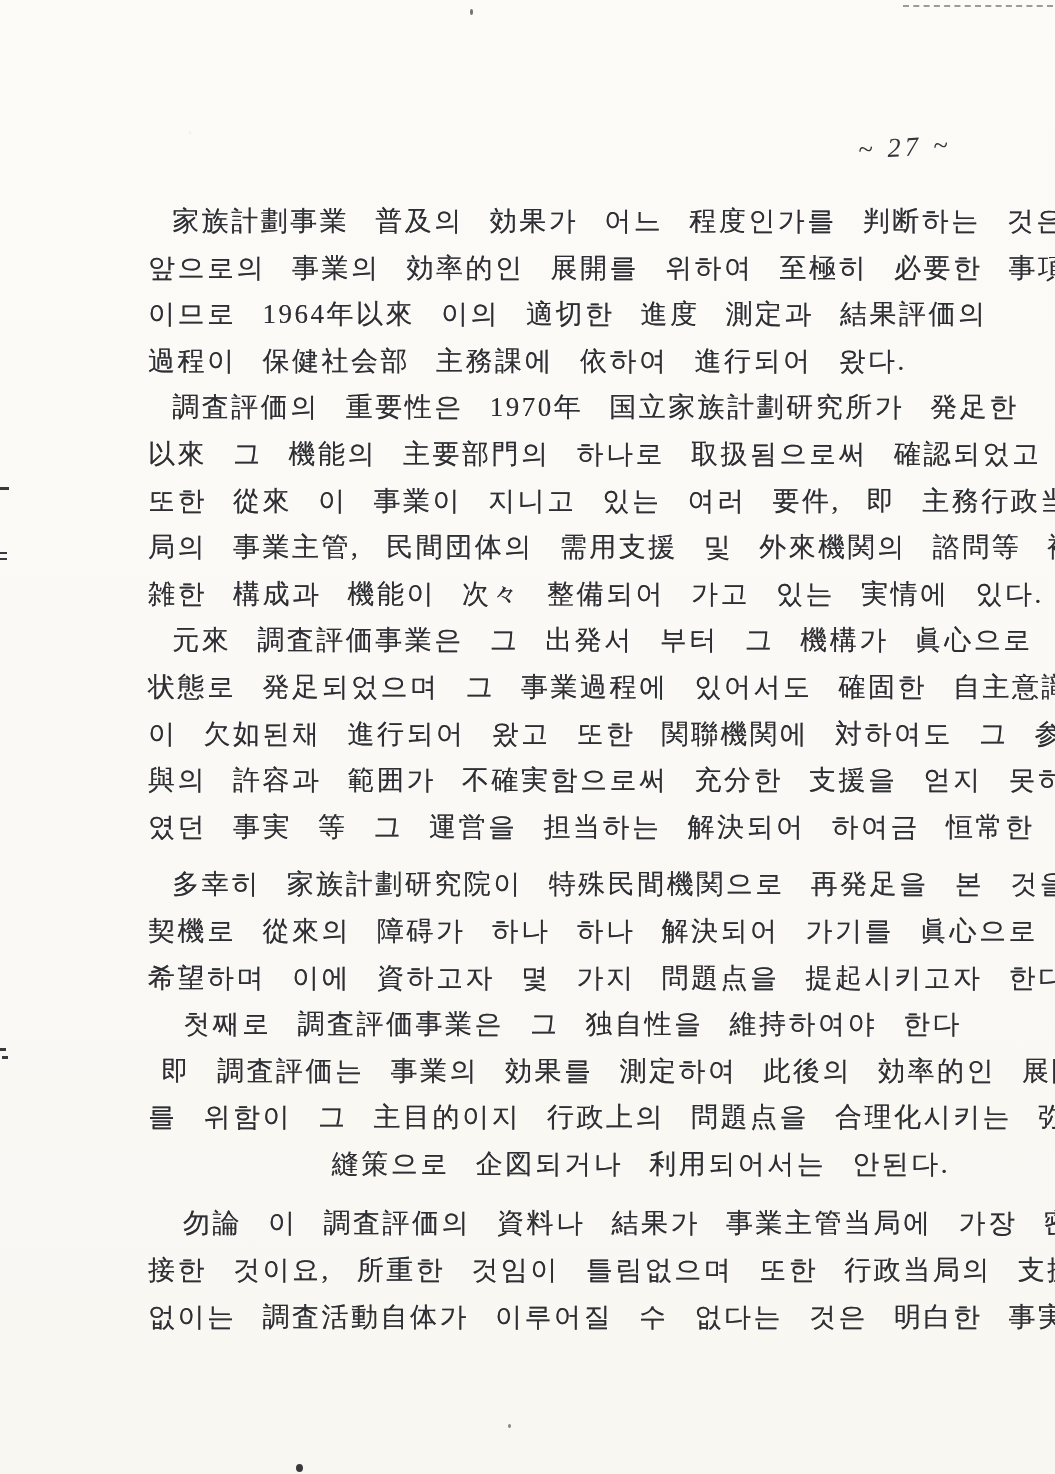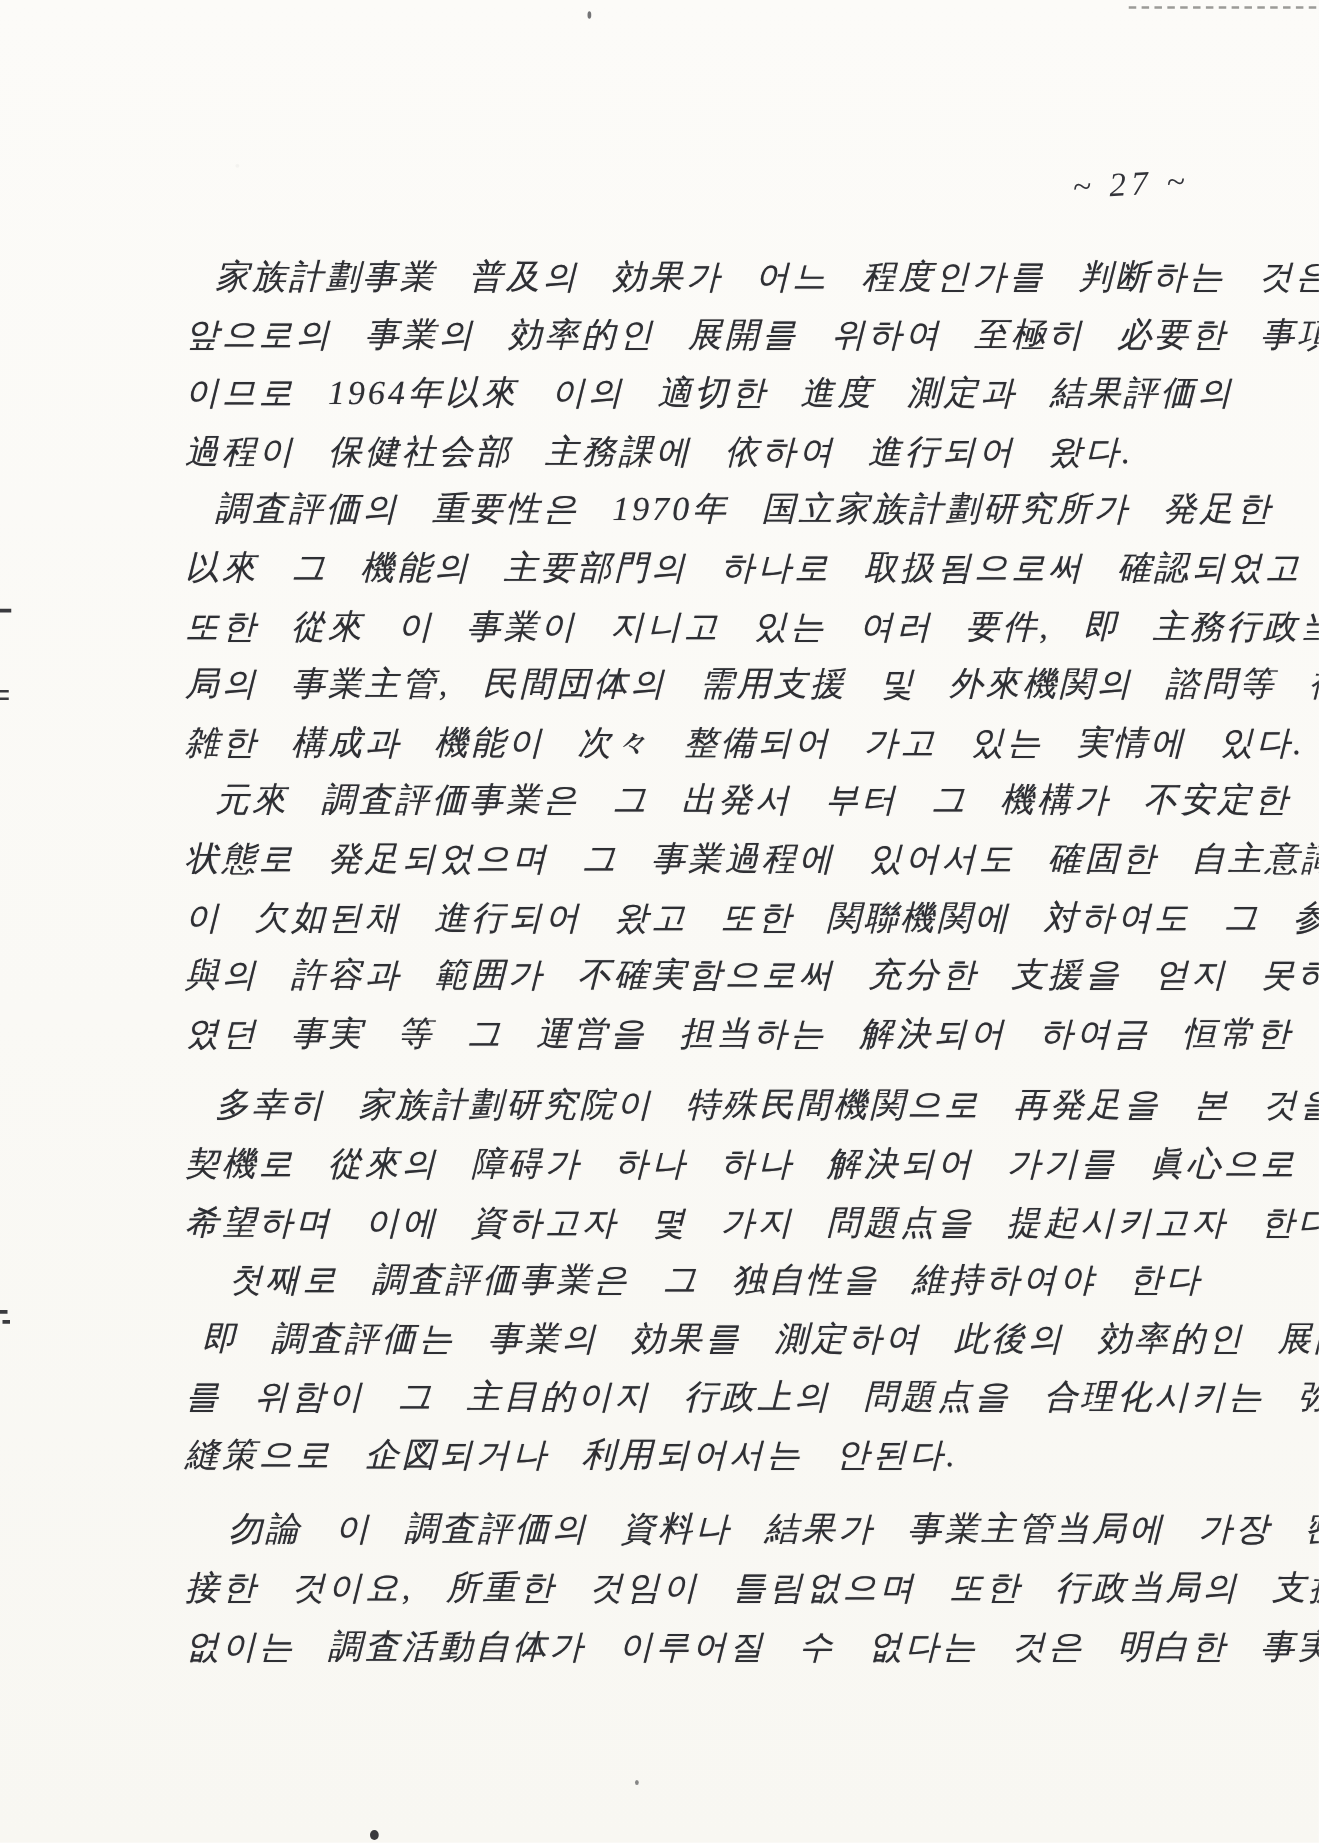--- a/index.html
+++ b/index.html
@@ -26,21 +26,20 @@
   .doc-body{
     position:absolute;top:198px;left:148px;width:802px;
     font-size:27px;color:#2e2f34;
     letter-spacing:2.5px;
     word-spacing:0.62em;
     text-shadow:0 0 0.6px rgba(40,40,45,0.55);
   }
   .text-line{
     height:46.6px;line-height:46.6px;
     white-space:nowrap;
-    font-style:italic;
   }
   .text-line.gap{margin-top:13px;}
   .artifact{position:absolute;background:#3a3a3e;}
   .dotted-edge{
     position:absolute;top:5px;left:903px;width:150px;height:0;
     border-top:2px dashed #9b9b97;background:none;
   }
   .blot{border-radius:50%;}
 </style>
 </head>
@@ -55,32 +54,32 @@
   <div class="doc-body" id="doc-body">
       <div class="text-line" style="text-indent: 0.9em;">家族計劃事業  普及의  効果가  어느  程度인가를  判断하는  것은</div>
       <div class="text-line" style="text-indent: 0em;">앞으로의  事業의  効率的인  展開를  위하여  至極히  必要한  事項</div>
       <div class="text-line" style="text-indent: 0em;">이므로  1964年以來  이의  適切한  進度  測定과  結果評価의</div>
       <div class="text-line" style="text-indent: 0em;">過程이  保健社会部  主務課에  依하여  進行되어  왔다.</div>
       <div class="text-line" style="text-indent: 0.9em;">調査評価의  重要性은  1970年  国立家族計劃研究所가  発足한</div>
       <div class="text-line" style="text-indent: 0em;">以來  그  機能의  主要部門의  하나로  取扱됨으로써  確認되었고</div>
       <div class="text-line" style="text-indent: 0em;">또한  從來  이  事業이  지니고  있는  여러  要件,  即  主務行政当</div>
       <div class="text-line" style="text-indent: 0em;">局의  事業主管, 民間団体의  需用支援  및  外來機関의  諮問等  複</div>
       <div class="text-line" style="text-indent: 0em;">雑한  構成과  機能이  次々  整備되어  가고  있는  実情에  있다.</div>
-      <div class="text-line" style="text-indent: 0.9em;">元來  調査評価事業은  그  出発서  부터  그  機構가  不安定한</div>
+      <div class="text-line" style="text-indent: 0.9em;">元來  調査評価事業은  그  出発서  부터  그  機構가  眞心으로</div>
       <div class="text-line" style="text-indent: 0em;">状態로  発足되었으며  그  事業過程에  있어서도  確固한  自主意識</div>
       <div class="text-line" style="text-indent: 0em; text-align: center;">이  欠如된채  進行되어  왔고  또한  関聯機関에  対하여도  그  参</div>
       <div class="text-line" style="text-indent: 0em;">與의  許容과  範囲가  不確実함으로써  充分한  支援을  얻지  못하</div>
       <div class="text-line" style="text-indent: 0em;">였던  事実  等  그  運営을  担当하는  解決되어  하여금  恒常한</div>
       <div class="text-line" style="text-indent: 0.9em; margin-top: 11px;">多幸히  家族計劃研究院이  特殊民間機関으로  再発足을  본  것을</div>
       <div class="text-line" style="text-indent: 0em;">契機로  從來의  障碍가  하나  하나  解決되어  가기를  眞心으로</div>
       <div class="text-line" style="text-indent: 0em;">希望하며  이에  資하고자  몇  가지  問題点을  提起시키고자  한다.</div>
       <div class="text-line" style="text-indent: 1.3em; text-align: center;">첫째로  調査評価事業은  그  独自性을  維持하여야  한다</div>
       <div class="text-line" style="text-indent: 0.5em;">即  調査評価는  事業의  効果를  測定하여  此後의  効率的인  展開</div>
       <div class="text-line" style="text-indent: 0em;">를  위함이  그  主目的이지  行政上의  問題点을  合理化시키는  弥</div>
-      <div class="text-line" style="text-indent: 0em;">縫策으로  企図되거나  利用되어서는  안된다.</div>
+      <div class="text-line" style="text-indent: 0em; text-align: right;">縫策으로  企図되거나  利用되어서는  안된다.</div>
       <div class="text-line gap" style="text-indent: 1.3em;">勿論  이  調査評価의  資料나  結果가  事業主管当局에  가장  密</div>
       <div class="text-line" style="text-indent: 0em;">接한  것이요,  所重한  것임이  틀림없으며  또한  行政当局의  支援</div>
       <div class="text-line" style="text-indent: 0em;">없이는  調査活動自体가  이루어질  수  없다는  것은  明白한  事実</div>
     </div>
 
   <div class="artifact" style="left:0;top:487px;width:9px;height:3px;"></div>
   <div class="artifact" style="left:0;top:552px;width:7px;height:2px;box-shadow:0 6px 0 #3a3a3e;"></div>
   <div class="artifact" style="left:0;top:1048px;width:6px;height:3px;box-shadow:2px 8px 0 #3a3a3e;"></div>
   <div class="artifact blot" style="left:296px;top:1464px;width:7px;height:8px;"></div>
   <div class="artifact blot" style="left:508px;top:1424px;width:3px;height:4px;opacity:.6;"></div>

